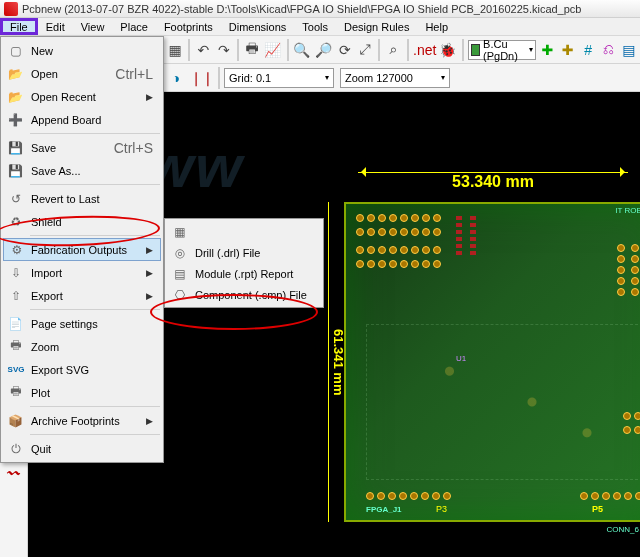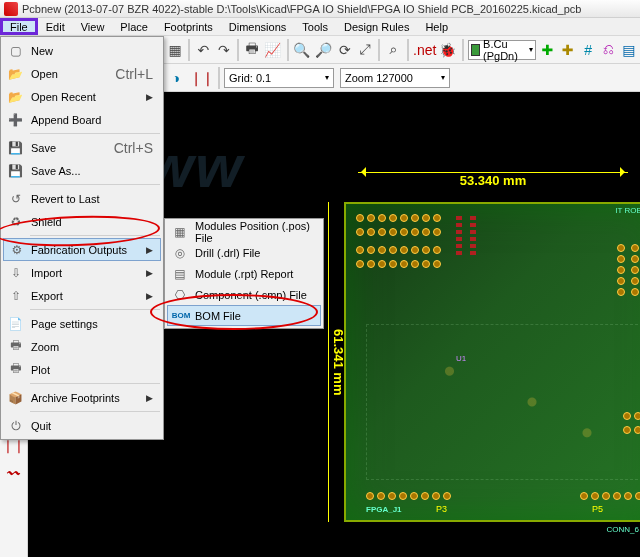--- a/index.html
+++ b/index.html
@@ -27,21 +27,21 @@
   .dropdown-box { height:20px; border:1px solid #999; background:#fff; display:flex; align-items:center; font-size:11px; padding:0 4px; }
   .dropdown-box .arrow { margin-left:auto; font-size:8px; }
 
   
   .left-palette { position:absolute; left:0; top:92px; width:28px; height:465px; background:#f4f4f4; border-right:1px solid #d4d4d4; display:flex; flex-direction:column; align-items:center; gap:4px; padding-top:4px; }
   .ptool { width:22px; height:22px; display:flex; align-items:center; justify-content:center; font-size:13px; color:#555;}
 
   
   .canvas { position:absolute; left:28px; top:92px; right:0; bottom:0; background:#000; overflow:hidden; }
   .pcb { position:absolute; left:316px; top:110px; width:321px; height:320px; background:linear-gradient(135deg,#153a15 0%,#1e5a1e 40%,#257525 100%); border:2px solid #8a0; box-shadow: inset 0 0 40px rgba(0,120,0,.5); }
-  .dimension-h { position:absolute; left:330px; top:80px; width:270px; height:22px; color:#ff0; font-size:13px; font-weight:bold; text-align:center; border-top:1px solid #ff0; }
+  .dimension-h { position:absolute; left:330px; top:80px; width:270px; height:22px; color:#ff0; font-size:16px; font-weight:bold; text-align:center; border-top:1px solid #ff0; }
   .dimension-h::before, .dimension-h::after { content:''; position:absolute; top:-6px; width:0; height:0; border:5px solid transparent; }
   .dimension-h::before { left:-2px; border-right-color:#ff0; }
   .dimension-h::after { right:-2px; border-left-color:#ff0; }
   .dimension-v { position:absolute; left:300px; top:110px; width:20px; height:320px; color:#ff0; font-size:13px; font-weight:bold; writing-mode:vertical-rl; text-align:center; border-left:1px solid #ff0; display:flex; align-items:center; justify-content:center; }
   .silks { position:absolute; color:#6fc; font-size:8px; }
   .padrow { position:absolute; display:flex; gap:3px; }
   .pad { width:8px; height:8px; border-radius:50%; background:#a70; border:1px solid #fc4; }
   .smdpad { width:6px; height:4px; background:#b02020; }
   .vga { position:absolute; right:-18px; top:40px; width:18px; height:68px; color:#ff0; writing-mode:vertical-rl; font-size:10px; font-weight:bold; display:flex; align-items:center; }
   .watermark { position:absolute; left:70px; top:40px; font-size:60px; font-style:italic; font-weight:bold; color:rgba(120,200,255,0.15); pointer-events:none; letter-spacing:2px; }
@@ -278,21 +278,21 @@
         <div class="pad"></div>
         <div class="pad"></div>
     </div>
 
     <div class="silks" style="right:10px;top:2px">IT ROBOT</div>
     <div class="vga">VGA_15P</div>
     <div class="silks" style="right:-16px;top:112px;color:#ff0;font-size:14px;font-weight:bold">P1</div>
     <div class="silks" style="right:-28px;bottom:110px;color:#ff0;font-size:9px;font-weight:bold">P4  P2</div>
     <div class="silks" style="right:-16px;bottom:20px;color:#ff0;font-size:10px;font-weight:bold">P6</div>
     <div class="silks" style="left:90px;bottom:6px;color:#ff0;font-weight:normal;font-size:9px">P3</div>
-    <div class="silks" style="right:60px;bottom:6px;color:#ff0;font-weight:normal;font-size:9px">P5</div>
+    <div class="silks" style="right:60px;bottom:6px;color:#ff0;font-weight:bold;font-size:9px">P5</div>
     <div class="silks" style="left:20px;bottom:6px;font-weight:bold">FPGA_J1</div>
     <div class="silks" style="right:24px;bottom:-14px;color:#6fc">CONN_6</div>
     <div class="silks" style="right:4px;bottom:60px;color:#6fc">G40</div>
     <div class="silks" style="left:110px;top:150px;color:#c8f">U1</div>
   </div>
 
 </div>
 
 <div class="menu" id="file-menu">
     <div class="menu-item">
@@ -351,53 +351,52 @@
     <div class="menu-sep"></div>
     <div class="menu-item">
       <span class="micon">📄</span>
       <span>Page settings</span>
     </div>
     <div class="menu-item">
       <span class="micon">🖶</span>
       <span>Zoom</span>
     </div>
     <div class="menu-item">
+      <span class="micon" style="font-size: 8px; font-weight: bold; color: rgb(0, 102, 170);">SVG</span>
+      <span>Export SVG</span>
+    </div>
+    <div class="menu-item">
       <span class="micon">🖶</span>
       <span>Plot</span>
     </div>
     <div class="menu-sep"></div>
     <div class="menu-item">
       <span class="micon">📦</span>
       <span>Archive Footprints</span>
       <span class="rarrow">▶</span>
     </div>
     <div class="menu-sep"></div>
     <div class="menu-item">
       <span class="micon">⏻</span>
       <span>Quit</span>
     </div>
   </div>
 
 <div class="submenu" id="fab-submenu">
     <div class="menu-item">
       <span class="micon">▦</span>
-      <span>Modules Position (.pos) File</span>
     </div>
     <div class="menu-item">
       <span class="micon">◎</span>
       <span>Drill (.drl) File</span>
     </div>
     <div class="menu-item">
       <span class="micon">▤</span>
       <span>Module (.rpt) Report</span>
     </div>
     <div class="menu-item">
       <span class="micon">⎔</span>
       <span>Component (.cmp) File</span>
     </div>
-    <div class="menu-item hover">
-      <span class="micon" style="font-size: 8px; font-weight: bold; color: rgb(0, 102, 170);">BOM</span>
-      <span>BOM File</span>
-    </div>
   </div>
 
 <div class="annot annot1"></div>
 <div class="annot annot2"></div>
 
 </body></html>

